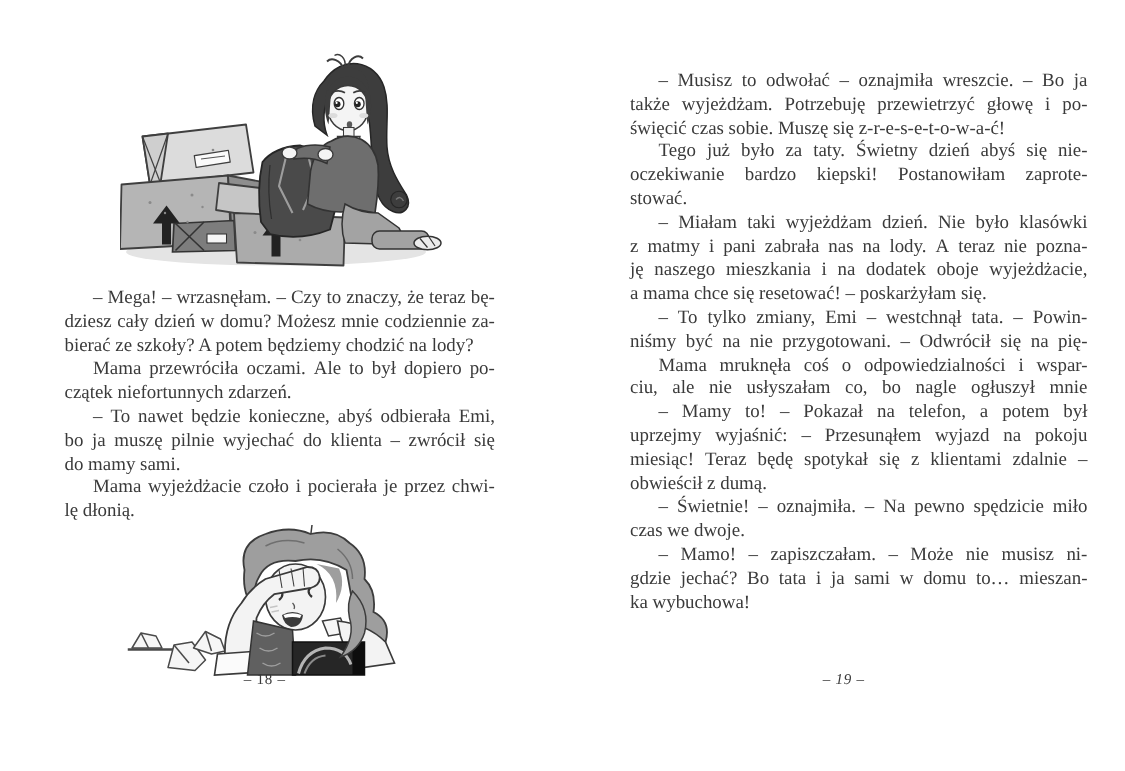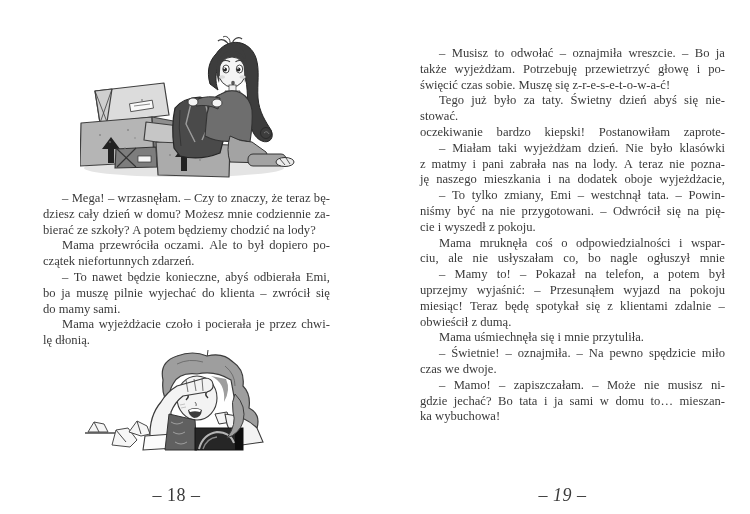--- a/index.html
+++ b/index.html
@@ -11,21 +11,21 @@
   #illus-top   { left:80px; top:30px;  width:220px; height:150px; }
   #illus-bottom{ left:85px; top:350px; width:185px; height:102px; }
   .text-block { position:absolute; font-size:12.6px; }
   #left-text  { left:43px;  top:191px; width:287px; }
   #right-text { left:420px; top:46px;  width:305px; }
   .line { height:15.8px; line-height:15.8px; white-space:nowrap; }
   .line.justify { display:flex; justify-content:space-between; white-space:normal; }
   .line.justify span { white-space:pre; }
   .line.justify span:not(:last-child) { margin-right:2px; }
   .line.indent { padding-left:19px; }
-  .page-number { position:absolute; top:485px; font-size:18px; text-align:center; letter-spacing:0.5px; }
+  .page-number { position:absolute; top:448px; font-size:10px; text-align:center; letter-spacing:0.5px; }
   #pn-left  { left:33px;  width:287px; }
   #pn-right { left:410px; width:305px;font-style:italic; }
 </style>
 </head>
 <body>
 
 <div class="spread">
 
   <div>
 
@@ -259,28 +259,28 @@
           <span>już</span>
           <span>było</span>
           <span>za</span>
           <span>taty.</span>
           <span>Świetny</span>
           <span>dzień</span>
           <span>abyś</span>
           <span>się</span>
           <span>nie-</span>
         </div>
-        <div class="line last">stować.</div>
         <div class="line justify">
           <span>oczekiwanie</span>
           <span>bardzo</span>
           <span>kiepski!</span>
           <span>Postanowiłam</span>
           <span>zaprote-</span>
         </div>
+        <div class="line last">stować.</div>
         <div class="line indent justify">
           <span>–</span>
           <span>Miałam</span>
           <span>taki</span>
           <span>wyjeżdżam</span>
           <span>dzień.</span>
           <span>Nie</span>
           <span>było</span>
           <span>klasówki</span>
         </div>
@@ -301,20 +301,21 @@
         <div class="line justify">
           <span>ję</span>
           <span>naszego</span>
           <span>mieszkania</span>
           <span>i</span>
           <span>na</span>
           <span>dodatek</span>
           <span>oboje</span>
           <span>wyjeżdżacie,</span>
         </div>
+        <div class="line last">a mama chce się resetować! – poskarżyłam się.</div>
         <div class="line indent justify">
           <span>–</span>
           <span>To</span>
           <span>tylko</span>
           <span>zmiany,</span>
           <span>Emi</span>
           <span>–</span>
           <span>westchnął</span>
           <span>tata.</span>
           <span>–</span>
@@ -325,21 +326,20 @@
           <span>być</span>
           <span>na</span>
           <span>nie</span>
           <span>przygotowani.</span>
           <span>–</span>
           <span>Odwrócił</span>
           <span>się</span>
           <span>na</span>
           <span>pię-</span>
         </div>
-        <div class="line last">cie i wyszedł z pokoju.</div>
         <div class="line indent justify">
           <span>Mama</span>
           <span>mruknęła</span>
           <span>coś</span>
           <span>o</span>
           <span>odpowiedzialności</span>
           <span>i</span>
           <span>wspar-</span>
         </div>
         <div class="line justify">
@@ -379,21 +379,20 @@
           <span>Teraz</span>
           <span>będę</span>
           <span>spotykał</span>
           <span>się</span>
           <span>z</span>
           <span>klientami</span>
           <span>zdalnie</span>
           <span>–</span>
         </div>
         <div class="line last">obwieścił z dumą.</div>
-        <div class="line indent last">Mama uśmiechnęła się i mnie przytuliła.</div>
         <div class="line indent justify">
           <span>–</span>
           <span>Świetnie!</span>
           <span>–</span>
           <span>oznajmiła.</span>
           <span>–</span>
           <span>Na</span>
           <span>pewno</span>
           <span>spędzicie</span>
           <span>miło</span>

